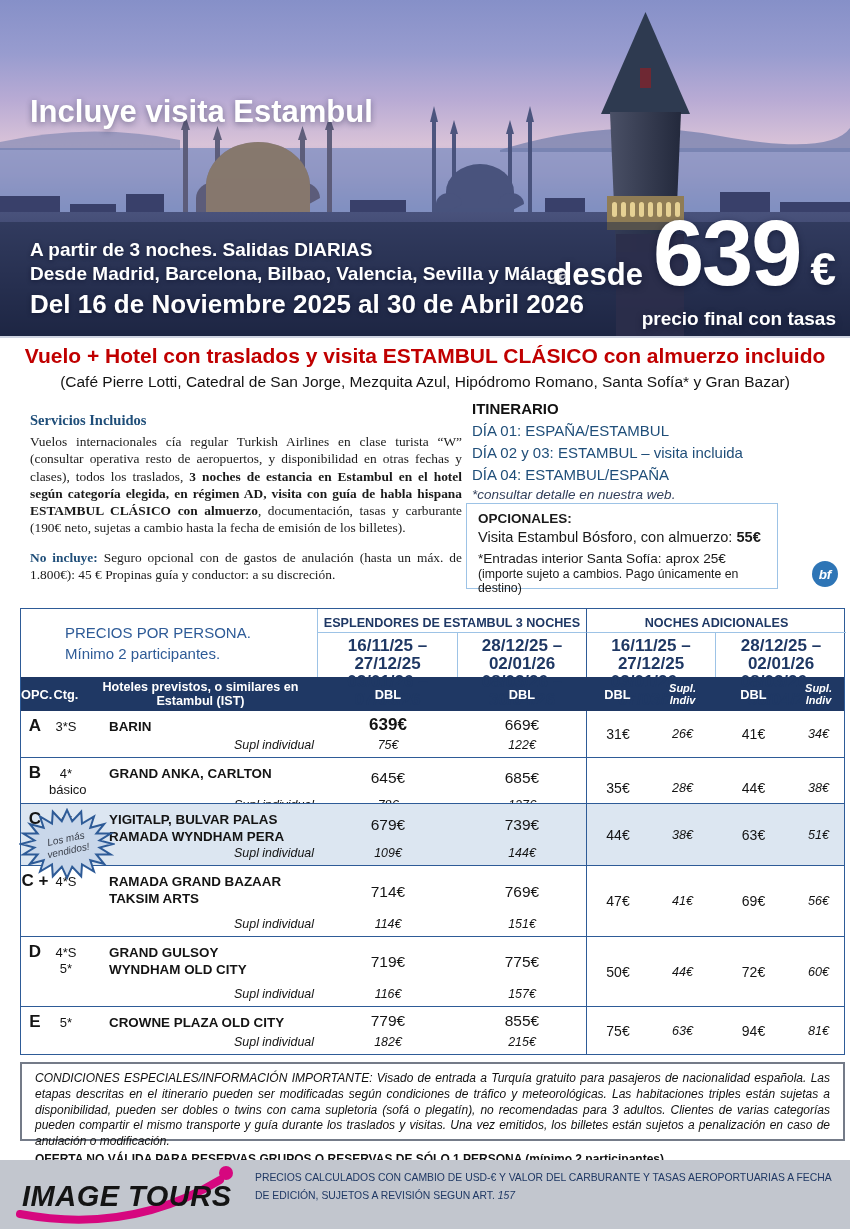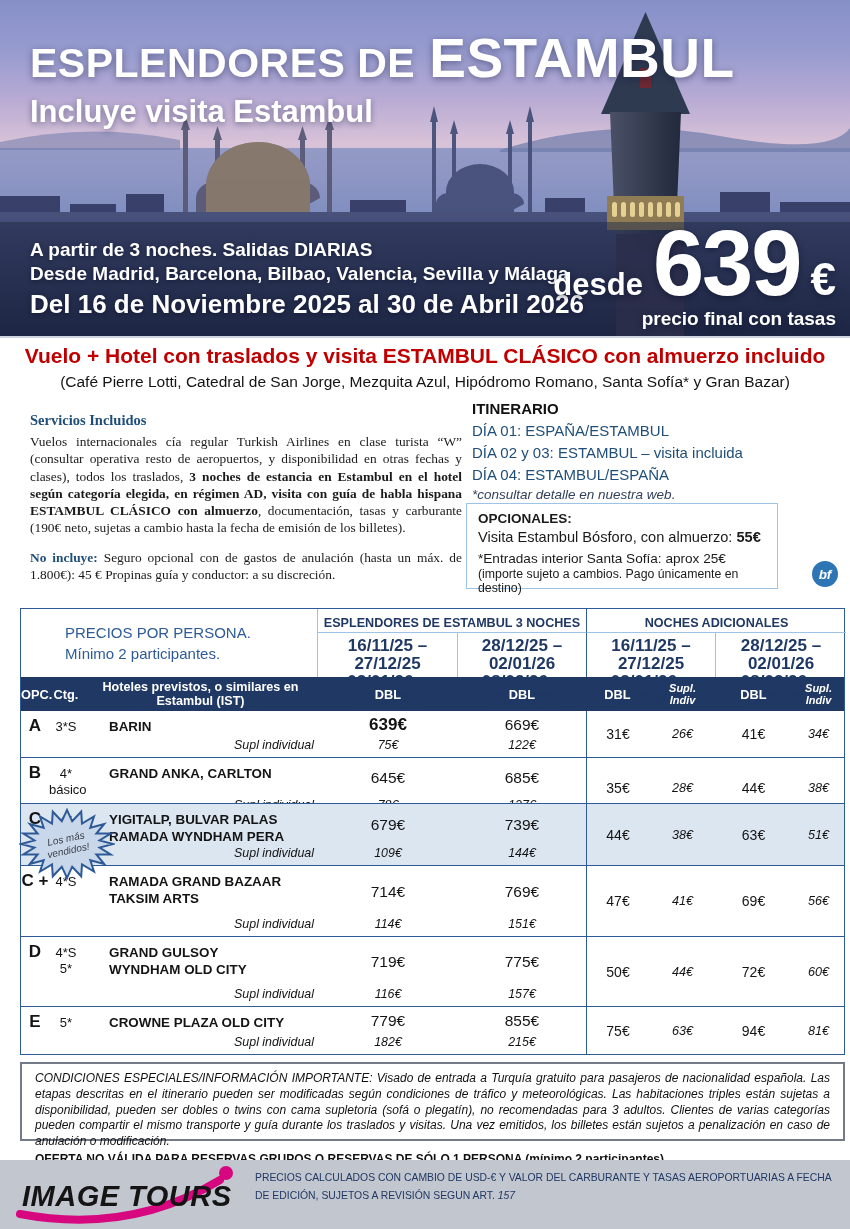--- a/index.html
+++ b/index.html
@@ -25,21 +25,21 @@
     text-shadow:0 2px 6px rgba(20,25,60,.45); }
   .banner-info { position:absolute; left:30px; bottom:16px; color:#fff; text-shadow:0 1px 4px rgba(10,15,40,.6); }
   .banner-info .il { font-size:19px; font-weight:bold; line-height:24px; }
   .banner-info .il3 { font-size:26px; font-weight:bold; line-height:32px; margin-top:2px; }
   .banner-price { position:absolute; right:14px; bottom:6px; text-align:right; color:#fff;
     text-shadow:0 2px 6px rgba(10,15,40,.55); }
   .banner-price .row1 { display:flex; align-items:baseline; justify-content:flex-end; gap:10px; }
   .banner-price .desde { font-size:31px; font-weight:bold; }
   .banner-price .big { font-size:92px; font-weight:bold; line-height:80px; letter-spacing:-2px; }
   .banner-price .cur { font-size:46px; font-weight:bold; }
-  .banner-price .note { font-size:19px; font-weight:bold; margin-top:2px; }
+  .banner-price .note { font-size:19px; font-weight:bold; margin-top:12px; }
 
   
   .headline { position:absolute; left:0; top:344px; width:850px; text-align:center; }
   .headline .h-red { color:#C00000; font-weight:bold; font-size:21px; }
   .headline .h-sub { color:#141414; font-size:15.5px; margin-top:5px; }
 
   
   .svc { position:absolute; left:30px; top:412px; width:432px; color:#1a1a1a;font-family:Liberation Serif, serif; }
   .svc h3 { color:#1F4E79; font-size:14.5px; font-weight:bold; margin-bottom:4px; }
   .svc p { font-size:13.4px; line-height:17.3px; text-align:justify; }
@@ -195,24 +195,20 @@
             <rect x="657" y="202" width="5" height="15" rx="2.5"></rect>
           <rect x="666" y="202" width="5" height="15" rx="2.5"></rect>
             <rect x="675" y="202" width="5" height="15" rx="2.5"></rect>
         </g>
         <rect x="616" y="234" width="68" height="104" fill="#3a3450" opacity="0.9"></rect>
       </g>
 
       <rect x="0" y="222" width="850" height="116" fill="#1d2746" opacity="0.5"></rect>
     </svg>
 
-    <div class="banner-title">
-      <span class="t-small">ESPLENDORES DE</span>
-      <span class="t-large">ESTAMBUL</span>
-    </div>
     <div class="banner-sub">Incluye visita Estambul</div>
 
     <div class="banner-info">
       <div class="il">A partir de 3 noches. Salidas DIARIAS</div>
       <div class="il">Desde Madrid, Barcelona, Bilbao, Valencia, Sevilla y Málaga</div>
       <div class="il3">Del 16 de Noviembre 2025 al 30 de Abril 2026</div>
     </div>
 
     <div class="banner-price">
       <div class="row1">

